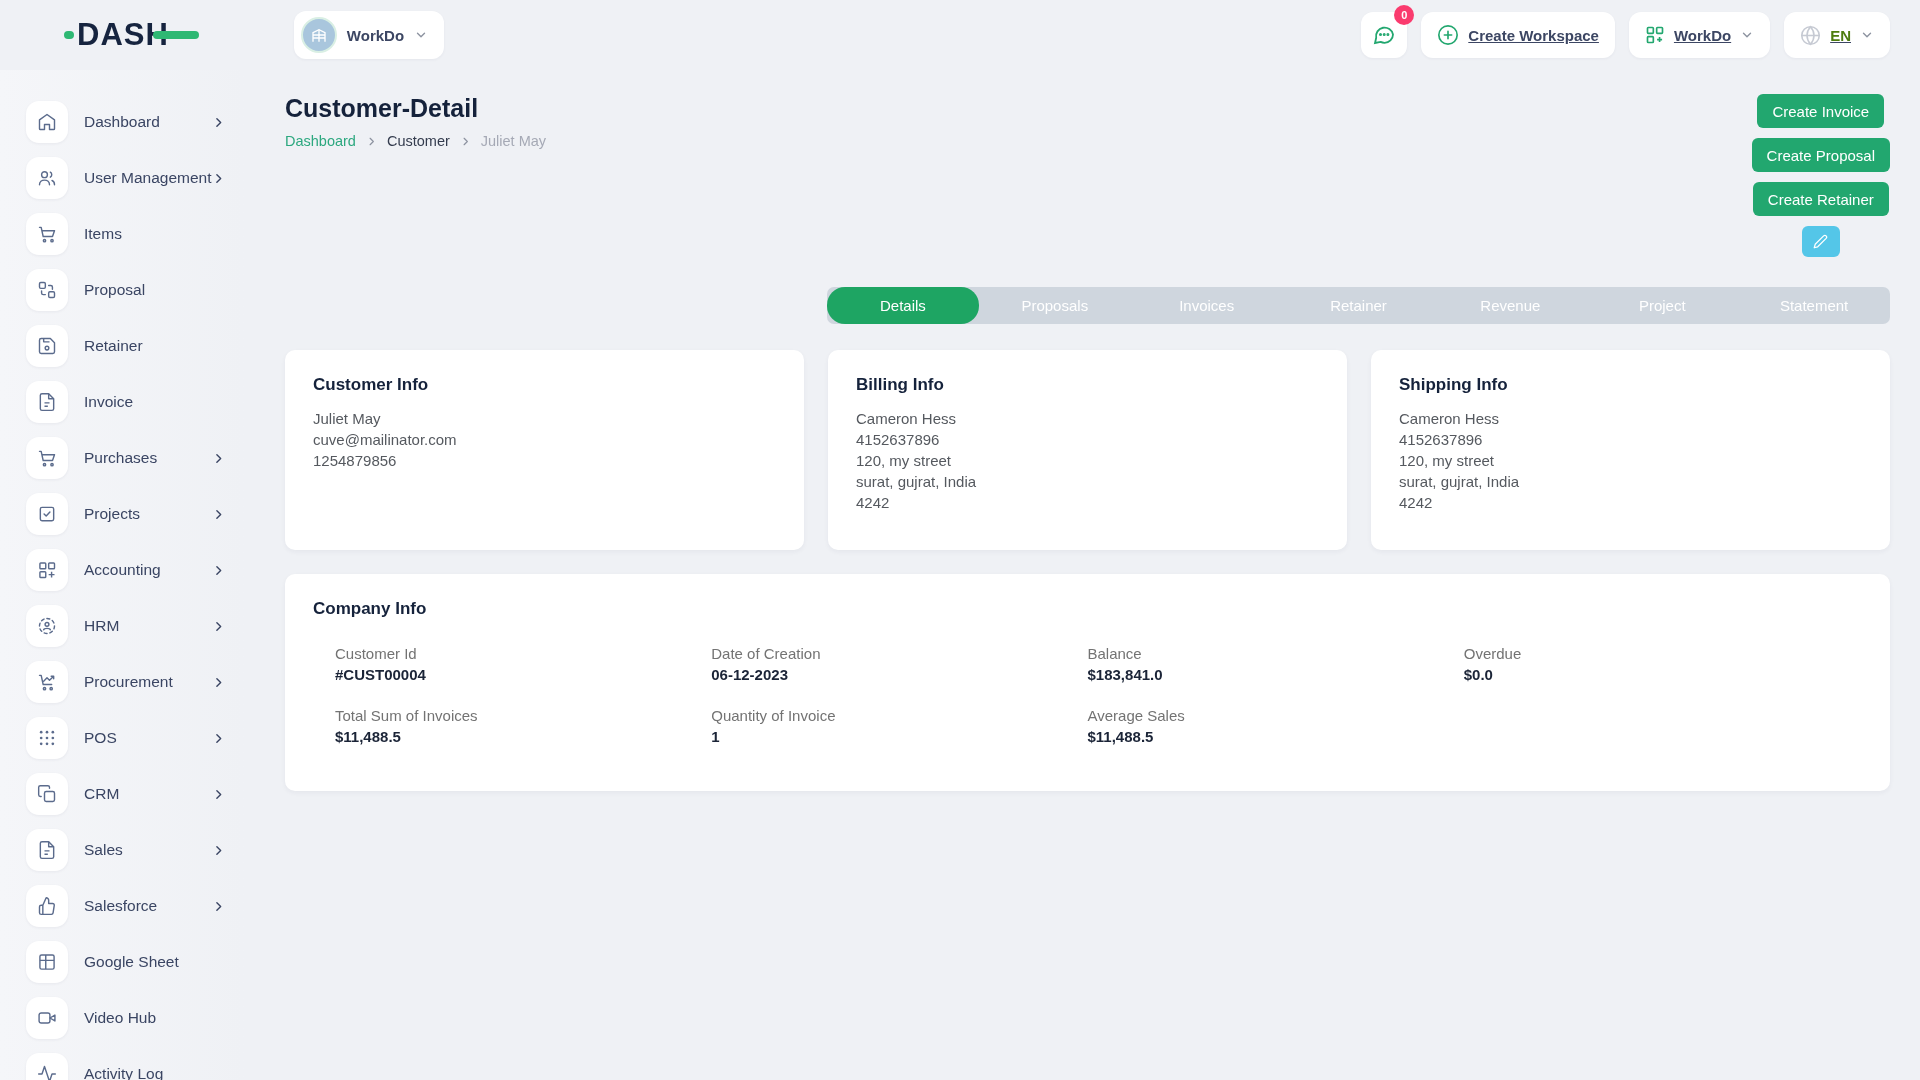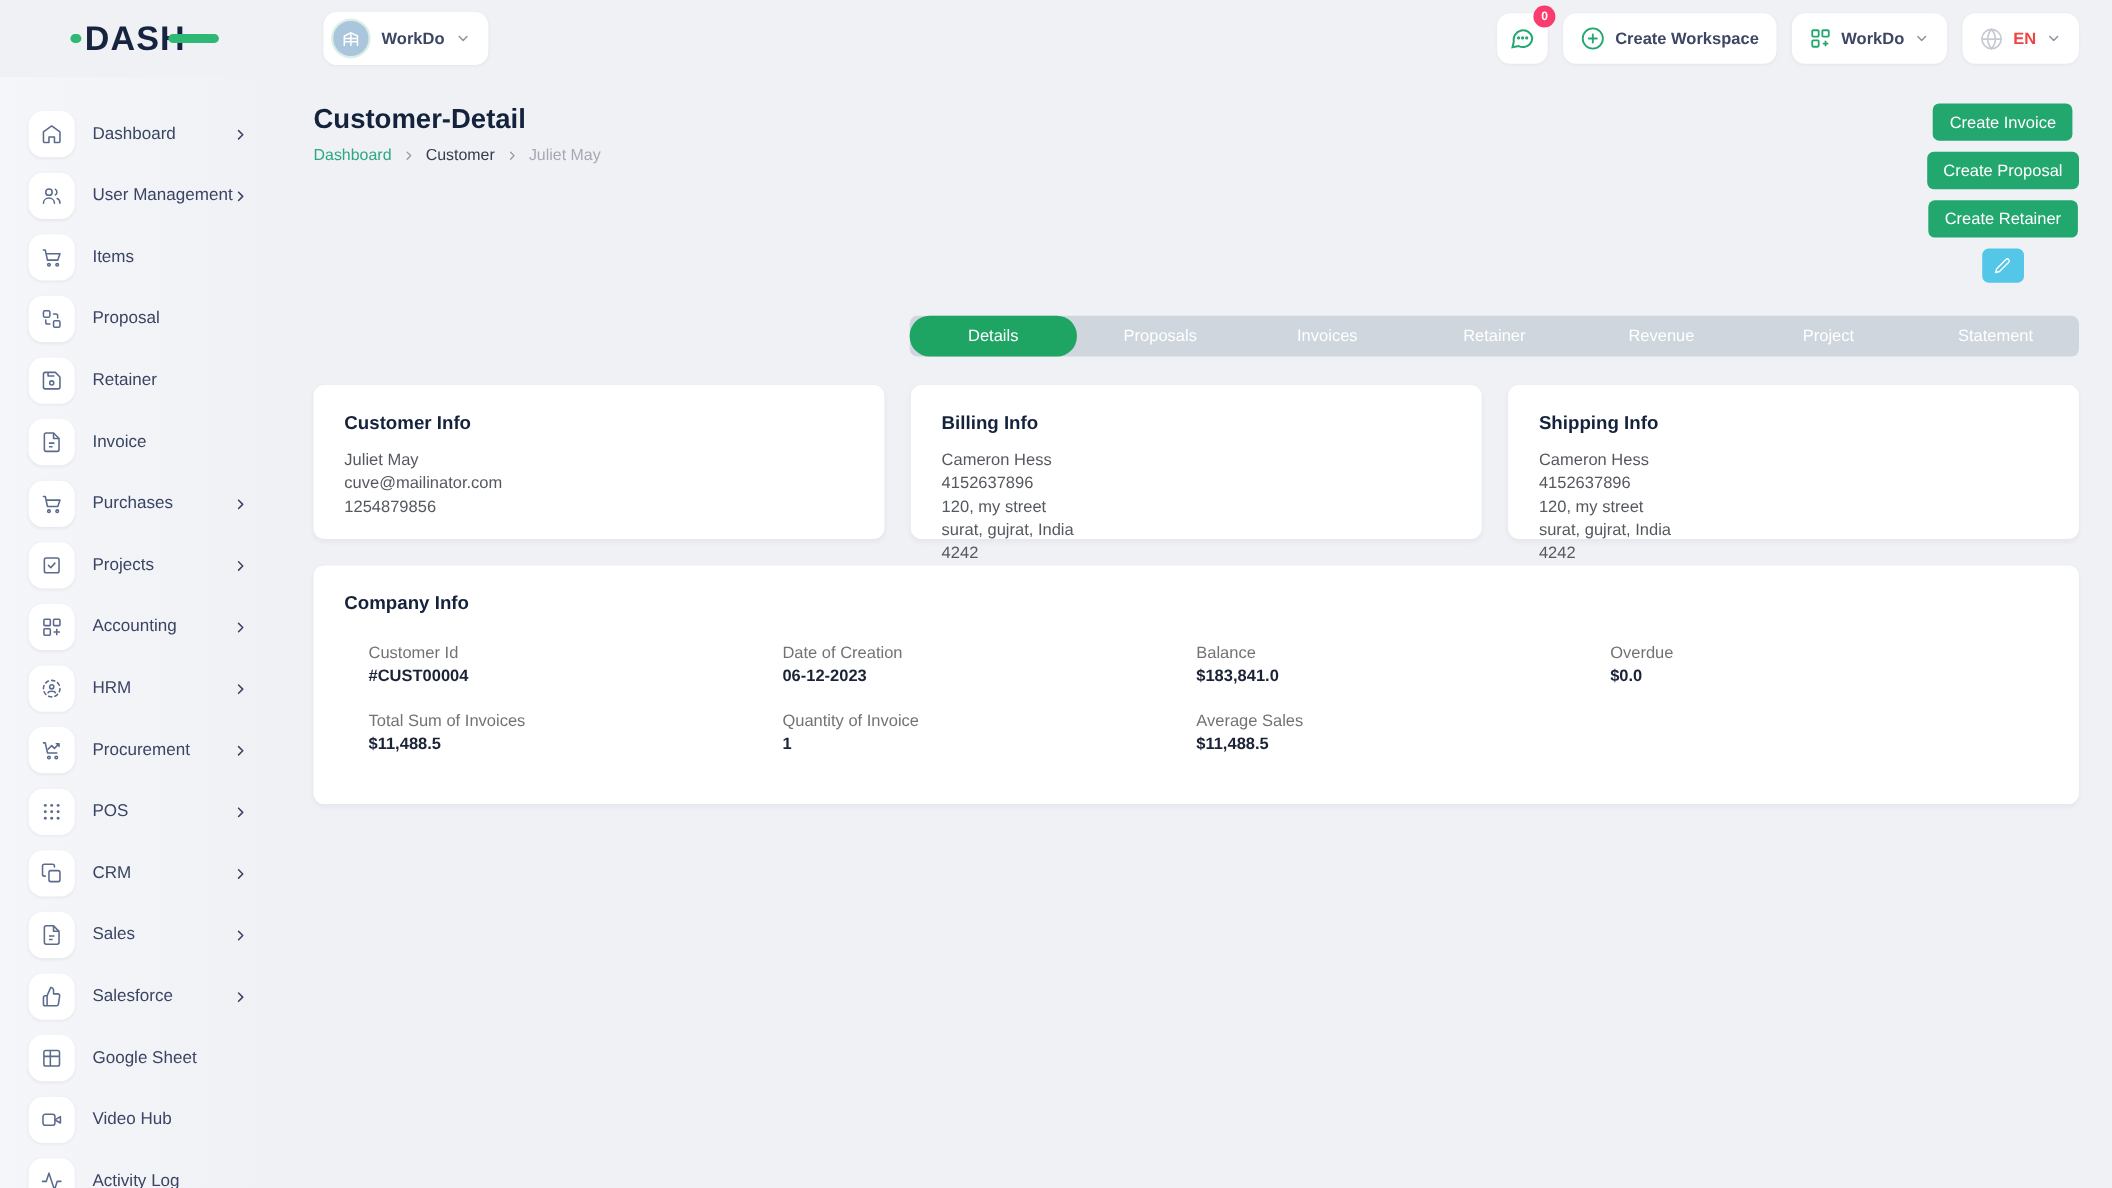--- a/index.html
+++ b/index.html
@@ -21,22 +21,22 @@
   .ws-label { font-size:15px; font-weight:600; color:#3c4663; }
   .top-right { margin-left:auto; display:flex; align-items:center; gap:14px; }
   .chat-btn { position:relative; width:46px; height:46px; background:#fff; border-radius:12px;
     display:flex; align-items:center; justify-content:center; cursor:pointer;
     box-shadow:0 1px 3px rgba(30,40,70,.05); }
   .chat-badge { position:absolute; top:-7px; right:-7px; min-width:20px; height:20px;
     border-radius:10px; background:#fa3b6e; color:#fff; font-size:11px; font-weight:700;
     display:flex; align-items:center; justify-content:center; padding:0 5px; }
   .pill { background:#fff; border-radius:12px; height:46px; display:flex; align-items:center;
     gap:9px; padding:0 16px; box-shadow:0 1px 3px rgba(30,40,70,.05); cursor:pointer;
-    font-size:15px; font-weight:600; color:#3c4663; }
-  .pill .green-txt { color:#ef4444; font-weight:700; }
+    font-size:15px; font-weight:600; color:#3c4663;text-decoration:underline; }
+  .pill .green-txt { color:#4d7c0f; font-weight:700; }
 
   
   .sidebar { position:absolute; left:0; top:70px; width:245px; height:1010px;
     padding:24px 20px 0 26px; background:linear-gradient(to right,#f5f6f9,#eff1f5); }
   .s-item { height:56px; display:flex; align-items:center; cursor:pointer; }
   .tile { width:42px; height:42px; background:#fff; border-radius:13px; flex:0 0 42px;
     display:flex; align-items:center; justify-content:center;
     box-shadow:0 1px 3px rgba(30,40,70,.06); color:#5b6b8c; }
   .s-lbl { margin-left:16px; font-size:15.5px; font-weight:500; color:#3a4563; }
   .s-chev { margin-left:auto; color:#3a4563; }
@@ -56,21 +56,21 @@
   .btn-edit { background:#54c6e8; width:38px; height:31px; border-radius:6px; border:none;
     display:flex; align-items:center; justify-content:center; cursor:pointer; }
 
   .tabs-row { display:flex; justify-content:flex-end; margin-top:30px; }
   .tabs { width:1063px; height:37px; background:#cfd6de; border-radius:7px; display:flex; }
   .tab { flex:1; display:flex; align-items:center; justify-content:center; font-size:15px;
     color:#fff; cursor:pointer; border-radius:7px; }
   .tab.active { background:#1ea563;border-radius:18px; }
 
   .cards { display:flex; gap:24px; margin-top:26px; }
-  .card { flex:1; background:#fff; border-radius:10px; height:140px; padding:25px 28px;
+  .card { flex:1; background:#fff; border-radius:10px; height:200px; padding:25px 28px;
     box-shadow:0 2px 5px rgba(30,40,70,.05); }
   .card-title { font-size:17px; font-weight:700; color:#15223b; }
   .card-line { font-size:15px; color:#55595f; line-height:21px; }
   .card .body { margin-top:13px; }
 
   .company-card { background:#fff; border-radius:10px; margin-top:24px; height:217px;
     padding:25px 28px; box-shadow:0 2px 5px rgba(30,40,70,.05); }
   .fields { display:grid; grid-template-columns:repeat(4,1fr); row-gap:24px;
     padding:0 22px; margin-top:26px; }
   .f-label { font-size:15px; color:#737373; }

